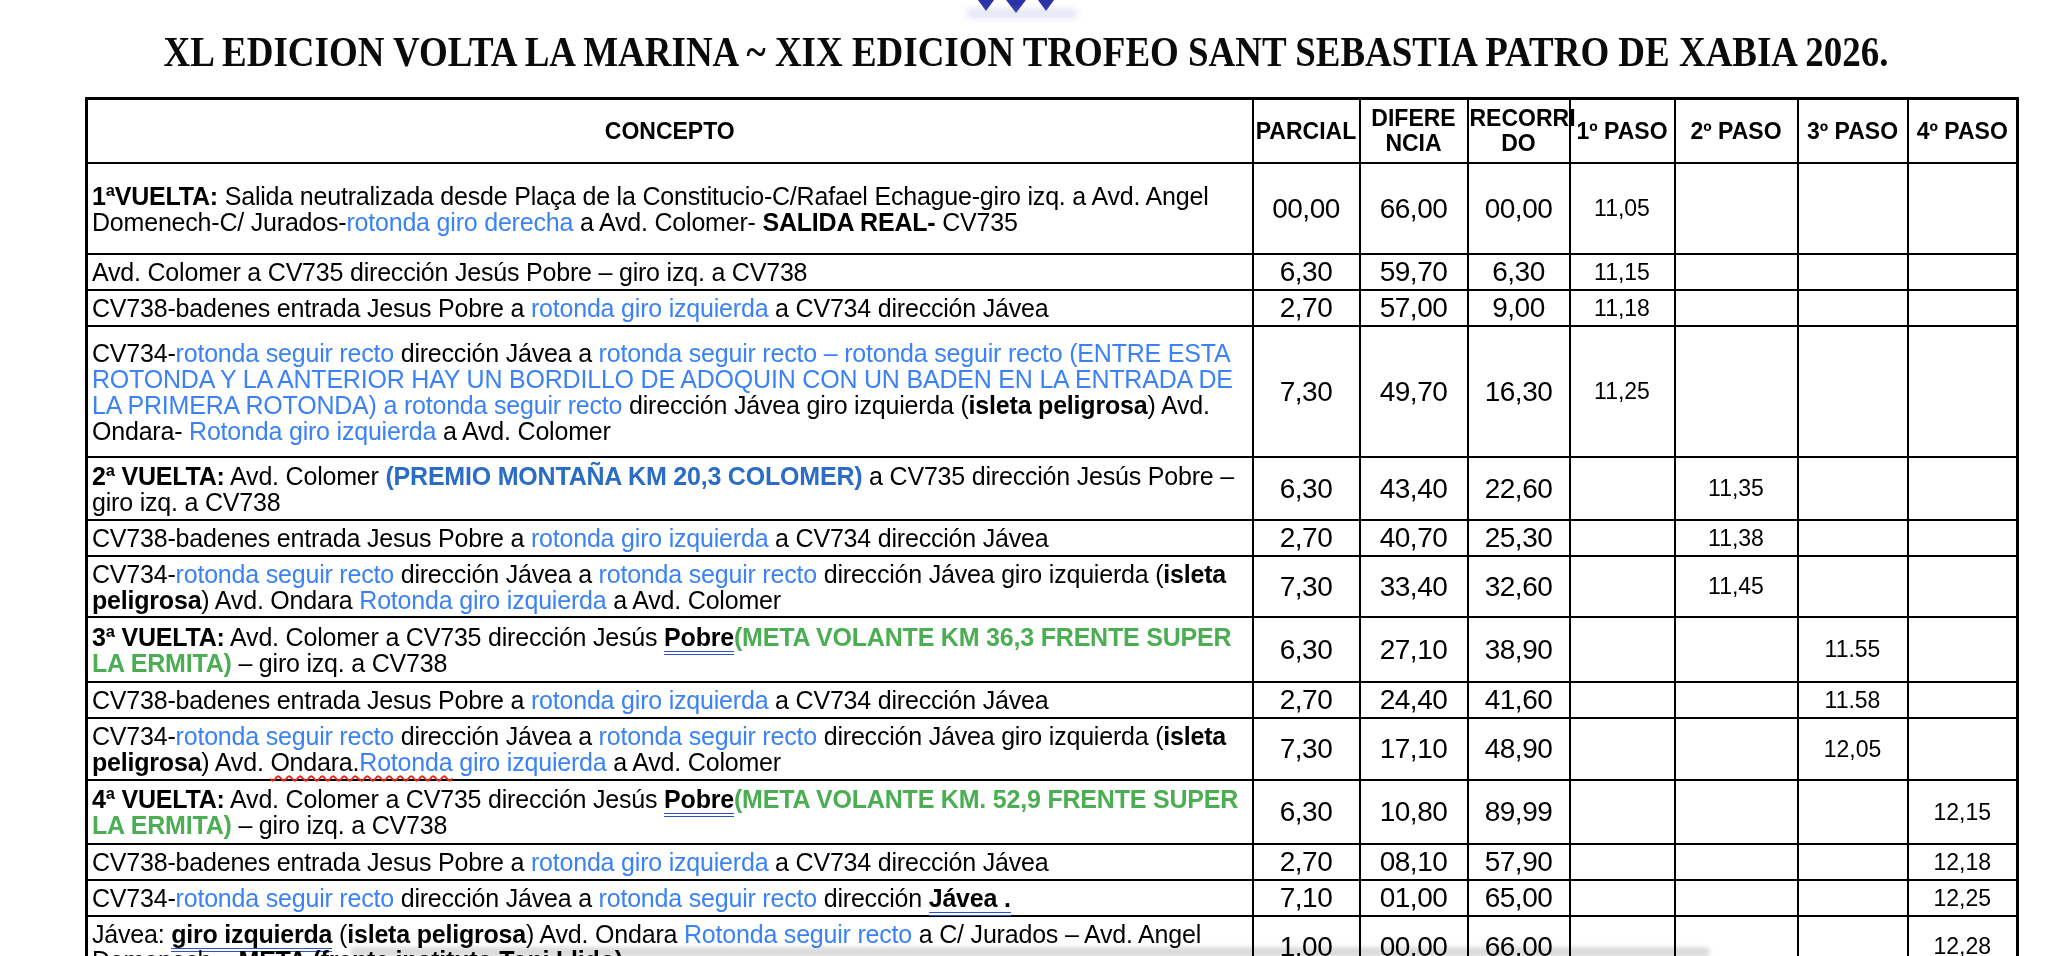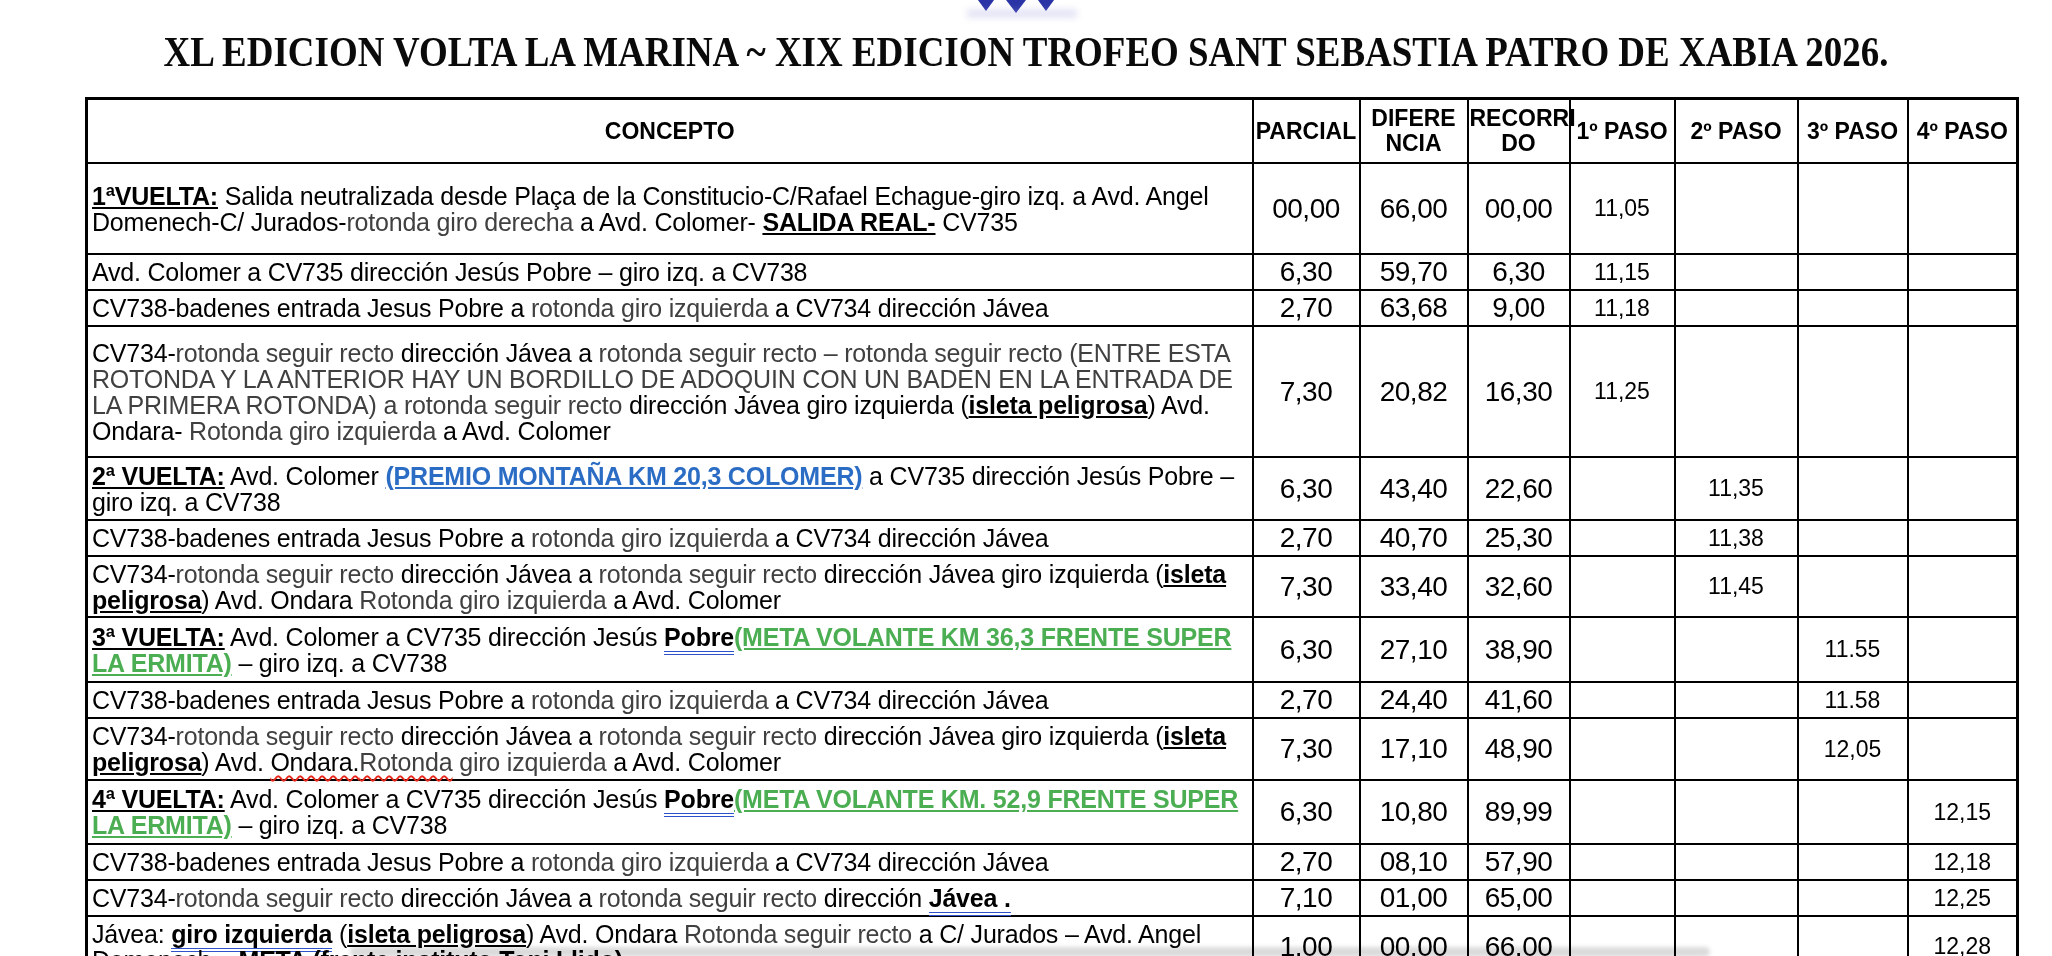--- a/index.html
+++ b/index.html
@@ -26,22 +26,22 @@
   #route-table{position:absolute;left:85px;top:97px;width:1931px;
                border-collapse:collapse;table-layout:fixed;border:3px solid #000;}
   #route-table th,#route-table td{border:2.5px solid #000;padding:1px 4px;vertical-align:middle;}
   #route-table th{font-weight:700;font-size:23px;line-height:1.08;text-align:center;
                   white-space:pre-line;height:58px;padding:2px 1px;margin-top:40px;}
   td.concepto{font-size:25px;line-height:26px;text-align:left;padding:2px 6px;letter-spacing:-0.2px;}
   td.num{font-size:28px;text-align:center;letter-spacing:-0.5px;}
   td.num.paso{font-size:23px;letter-spacing:0;text-align:center;}
 
   
-  .b{font-weight:700;text-decoration:underline;}
-  .red{color:#404040;}
+  .b{font-weight:700;}
+  .red{color:#3b82f6;}
   .blue{color:#2b6cc4;}
   .green{color:#4cae52;}
   .u-blue{border-bottom:4px double #2d52cc;font-weight:bold;}
   .u-redw{text-decoration-line:underline;text-decoration-style:wavy;
           text-decoration-color:#e8271b;text-decoration-thickness:2px;text-underline-offset:4px;}
 
   
   #table-body tr:nth-child(1){height:91px;}
   #table-body tr:nth-child(2){height:31px;padding-left:31px;}
   #table-body tr:nth-child(3){height:33px;}
@@ -116,31 +116,31 @@
           <td class="num">59,70</td>
           <td class="num">6,30</td>
           <td class="num paso">11,15</td>
           <td class="num paso"></td>
           <td class="num paso"></td>
           <td class="num paso"></td>
         </tr>
         <tr>
           <td class="concepto"><span>CV738-badenes entrada Jesus Pobre a </span><span class="red">rotonda giro izquierda</span><span> a CV734 dirección Jávea</span></td>
           <td class="num">2,70</td>
-          <td class="num">63,68</td>
+          <td class="num">57,00</td>
           <td class="num">9,00</td>
           <td class="num paso">11,18</td>
           <td class="num paso"></td>
           <td class="num paso"></td>
           <td class="num paso"></td>
         </tr>
         <tr>
           <td class="concepto"><span>CV734-</span><span class="red">rotonda seguir recto</span><span> dirección Jávea a </span><span class="red">rotonda seguir recto – rotonda seguir recto (ENTRE ESTA ROTONDA Y LA ANTERIOR HAY UN BORDILLO DE ADOQUIN CON UN BADEN EN LA ENTRADA DE LA PRIMERA ROTONDA) a rotonda seguir recto</span><span> dirección Jávea giro izquierda (</span><span class="b">isleta peligrosa</span><span>) Avd. Ondara- </span><span class="red">Rotonda giro izquierda</span><span> a Avd. Colomer</span></td>
           <td class="num">7,30</td>
-          <td class="num">20,82</td>
+          <td class="num">49,70</td>
           <td class="num">16,30</td>
           <td class="num paso">11,25</td>
           <td class="num paso"></td>
           <td class="num paso"></td>
           <td class="num paso"></td>
         </tr>
         <tr>
           <td class="concepto"><span class="b">2ª VUELTA:</span><span> Avd. Colomer </span><span class="blue b">(PREMIO MONTAÑA KM 20,3 COLOMER)</span><span> a CV735 dirección Jesús Pobre – giro izq. a CV738</span></td>
           <td class="num">6,30</td>
           <td class="num">43,40</td>

